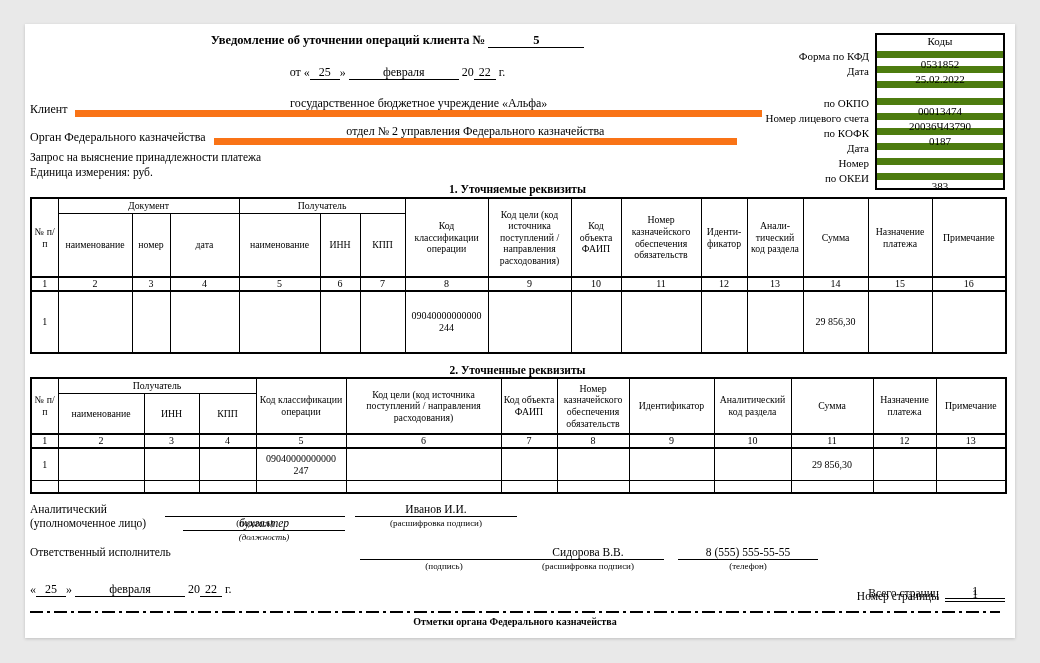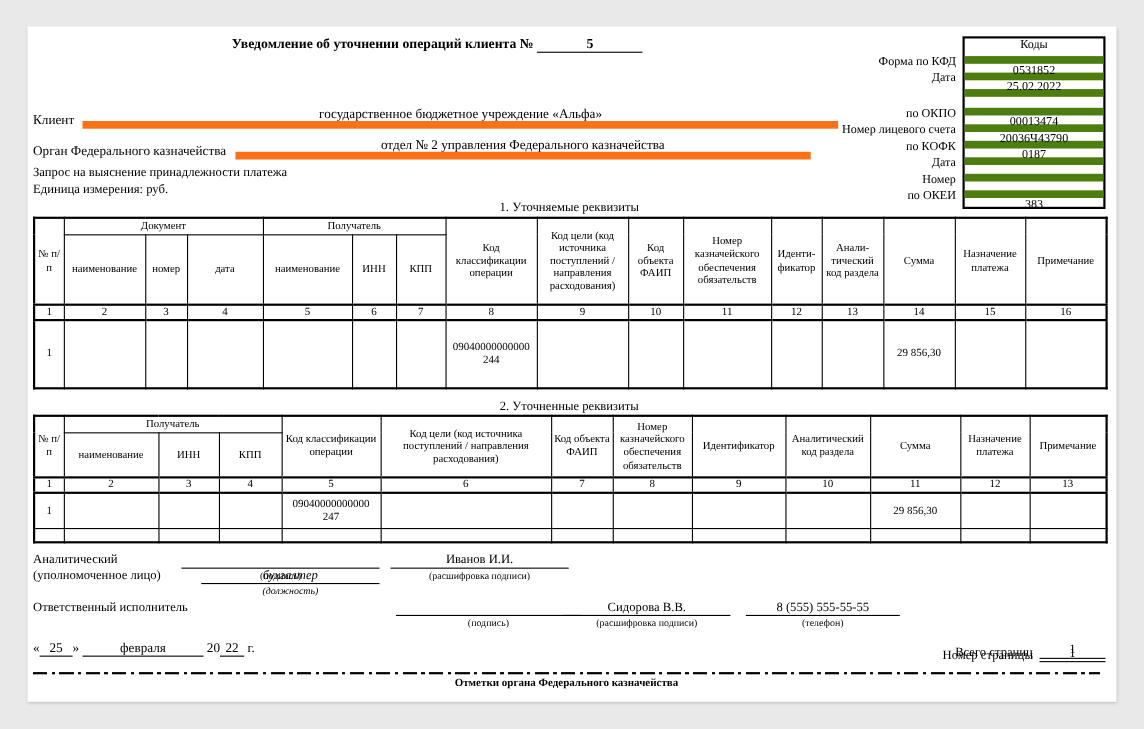--- a/index.html
+++ b/index.html
@@ -26,21 +26,21 @@
   .codes-values > div:first-child { border-top:none; height:16px; font-weight:normal; }
   .codes-values > div.h17 { height:17px; }
 
   
   .field-row { position:absolute; display:flex; font-size:12px; align-items:flex-end; }
   .field-row .lbl { white-space:nowrap; padding-right:8px; }
   .field-row .fill { flex:1; border-bottom:7px solid #f97316; text-align:center; line-height:14px; }
   .note { position:absolute; font-size:11.5px; }
 
   
-  .t-title { position:absolute; left:5px; width:975px; text-align:center; font-weight:normal; font-size:11.5px; }
+  .t-title { position:absolute; left:5px; width:975px; text-align:center; font-weight:bold; font-size:11.5px; }
   table.t { position:absolute; left:5px; width:975px; border-collapse:collapse; table-layout:fixed;
             border:2px solid #000; }
   table.t td { border:1px solid #000; text-align:center; vertical-align:middle;
                font-size:9.8px; line-height:1.18; padding:1px 2px; overflow:hidden; }
   table.t tr.nums td { border-top:2px solid #000; border-bottom:2px solid #000; font-size:10px; height:13px; padding:0 2px; }
   table.t tr.grp td { height:14px; }
   table.t tr.data td { font-size:10px; }
   table.t tr.thin td { height:12px; padding:0; }
 
   
@@ -58,20 +58,27 @@
 </style>
 </head>
 <body>
 
 <div class="stage">
 <div class="page">
 
   <div class="doc-title">
     <span>Уведомление об уточнении операций клиента №</span>
     <span class="u wnum">5</span>
+  </div>
+  <div class="doc-date">
+    <span>от</span>
+    <span>«</span><span class="u w28">25</span><span>»</span>
+    <span class="u w95">февраля</span>
+    <span>20</span><span class="u w22">22</span>
+    <span>г.</span>
   </div>
 
   <div class="codes">
     <div class="codes-labels">
       <div class="h16"></div>
       <div>Форма по КФД</div>
       <div>Дата</div>
       <div class="h17"></div>
       <div>по ОКПО</div>
       <div>Номер лицевого счета</div>

